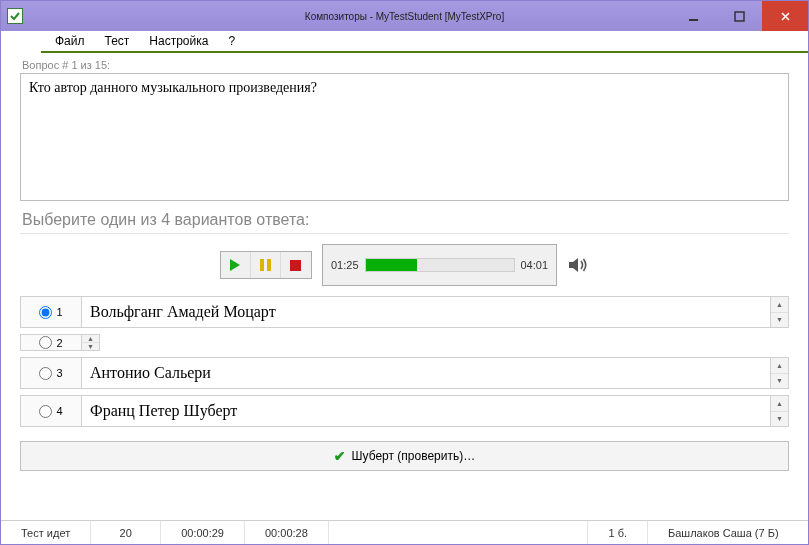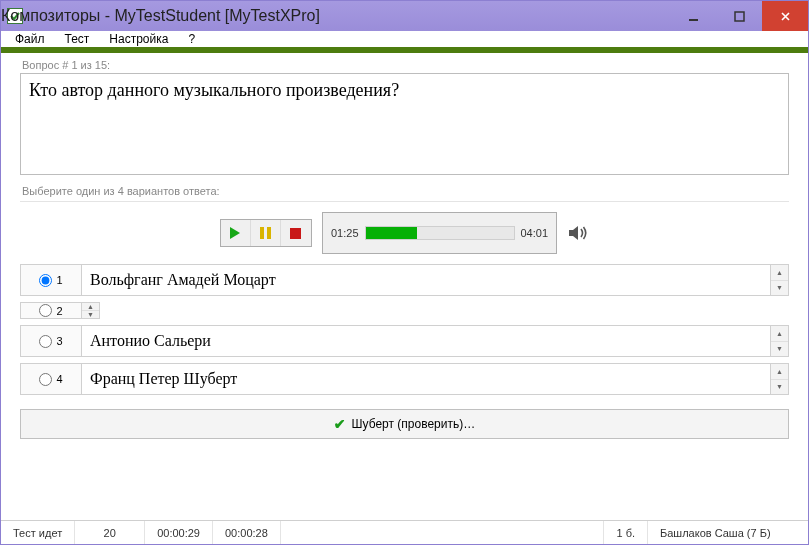--- a/index.html
+++ b/index.html
@@ -1,32 +1,32 @@
 <!DOCTYPE html>
 <html><head>
 <meta charset="utf-8">
 <style>
 * { box-sizing: border-box; margin: 0; padding: 0; }
 body { font-family: "Segoe UI", Tahoma, sans-serif; font-size: 12px; background: #fff; width: 809px; height: 545px; overflow: hidden; border: 1px solid #8c7fd1; }
 .titlebar { height: 30px; background: linear-gradient(#a599e0, #9a8dd9); display: flex; align-items: center; position: relative; color: #333; }
 .titlebar-icon { width: 16px; height: 16px; margin: 0 6px; background: #fff; border: 1px solid #3a7a3a; position: relative; display: flex; align-items: center; justify-content: center; }
 .titlebar-icon svg { width: 12px; height: 12px; }
-.titlebar-title { position: absolute; left: 0; right: 0; text-align: left; font-size: 16px; color: #222; pointer-events: none; }
+.titlebar-title { position: absolute; left: 0; right: 0; text-align: center; font-size: 10px; color: #222; pointer-events: none; }
 .win-controls { margin-left: auto; display: flex; height: 100%; }
 .win-btn { width: 46px; height: 100%; display: flex; align-items: center; justify-content: center; cursor: pointer; }
 .win-btn.min { background: transparent; }
 .win-btn.max { background: transparent; }
 .win-btn.close { background: #d14131; color: #fff; }
 .win-btn svg { width: 11px; height: 11px; }
-.menubar { height: 22px; background: #fff; border-bottom: 6px solid #4d7c0f; display: flex; align-items: center; padding: 0 4px; gap: 0; }
+.menubar { height: 22px; background: #fff; border-bottom: 2px solid #4d7c0f; display: flex; align-items: center; padding: 0 4px; gap: 0; margin-left: 40px; }
 .menu-item { padding: 2px 10px; cursor: pointer; font-size: 12px; }
 .content { padding: 0 19px; }
 .q-counter { color: #888; font-size: 11px; padding: 6px 2px 2px; }
-.question-box { border: 1px solid #bdbdbd; background: #fff; height: 102px; padding: 6px 8px; font-family: "Times New Roman", serif; font-size: 18px; color: #000; }
-.instruction { color: #888; font-size: 11px; padding: 10px 2px 4px; border-bottom: 1px solid #e4e4e4; margin-bottom: 6px; }
+.question-box { border: 1px solid #bdbdbd; background: #fff; height: 128px; padding: 6px 8px; font-family: "Times New Roman", serif; font-size: 14px; color: #000; }
+.instruction { color: #888; font-size: 16px; padding: 10px 2px 4px; border-bottom: 1px solid #e4e4e4; margin-bottom: 6px; }
 .player-row { display: flex; align-items: center; justify-content: center; gap: 10px; padding: 4px 0 10px; }
 .play-controls { display: flex; border: 1px solid #adadad; background: #f0f0f0; }
 .pc-btn { width: 30px; height: 26px; display: flex; align-items: center; justify-content: center; border-right: 1px solid #dcdcdc; cursor: pointer; }
 .pc-btn:last-child { border-right: none; }
 .pc-btn .tri-play { width: 0; height: 0; border-left: 10px solid #18a818; border-top: 6px solid transparent; border-bottom: 6px solid transparent; }
 .pc-btn .pause { display: flex; gap: 3px; }
 .pc-btn .pause span { width: 4px; height: 12px; background: #d9b400; }
 .pc-btn .stop { width: 11px; height: 11px; background: #c91818; }
 .progress-wrap { display: flex; align-items: center; gap: 6px; border: 1px solid #adadad; background: #f0f0f0; padding: 3px 8px; height: 42px; }
 .time-label { font-size: 11px; color: #333; }
@@ -39,21 +39,21 @@
 .radio-cell { width: 62px; border: 1px solid #d0d0d0; background: #fafafa; display: flex; align-items: center; justify-content: center; gap: 4px; font-size: 11px; }
 .radio-cell input { margin: 0; }
 .answer-text { flex: 1; border: 1px solid #d0d0d0; border-left: none; padding: 6px 8px; font-family: "Times New Roman", serif; font-size: 16px; }
 .spin { width: 18px; border: 1px solid #d0d0d0; border-left: none; display: flex; flex-direction: column; }
 .spin-btn { flex: 1; background: #f3f3f3; display: flex; align-items: center; justify-content: center; font-size: 7px; color: #666; cursor: pointer; border-bottom: 1px solid #e0e0e0; }
 .spin-btn:last-child { border-bottom: none; }
 .next-row { padding: 6px 0 10px; }
 .next-btn { width: 100%; height: 30px; background: #f4f4f4; border: 1px solid #c0c0c0; display: flex; align-items: center; justify-content: center; gap: 6px; cursor: pointer; font-size: 12px; }
 .check { color: #1a9c1a; font-size: 14px; font-weight: bold; }
 .statusbar { height: 24px; border-top: 1px solid #cfcfcf; display: flex; align-items: center; font-size: 11px; color: #333; background: #fff; position: absolute; bottom: 1px; left: 1px; right: 1px; }
-.status-cell { padding: 0 12px; border-right: 1px solid #e4e4e4; height: 100%; display: flex; align-items: center; }
+.status-cell { padding: 0 20px; border-right: 1px solid #e4e4e4; height: 100%; display: flex; align-items: center; }
 .status-cell:last-child { border-right: none; }
 .status-spacer { flex: 1; border-right: 1px solid #e4e4e4; height: 100%; }
 </style>
 </head>
 <body>
 
 <div class="titlebar">
   <div class="titlebar-icon">
     <svg viewBox="0 0 12 12">
         <path d="M2 6 L5 9 L10 3" stroke="#2c8a2c" stroke-width="2" fill="none"></path>

